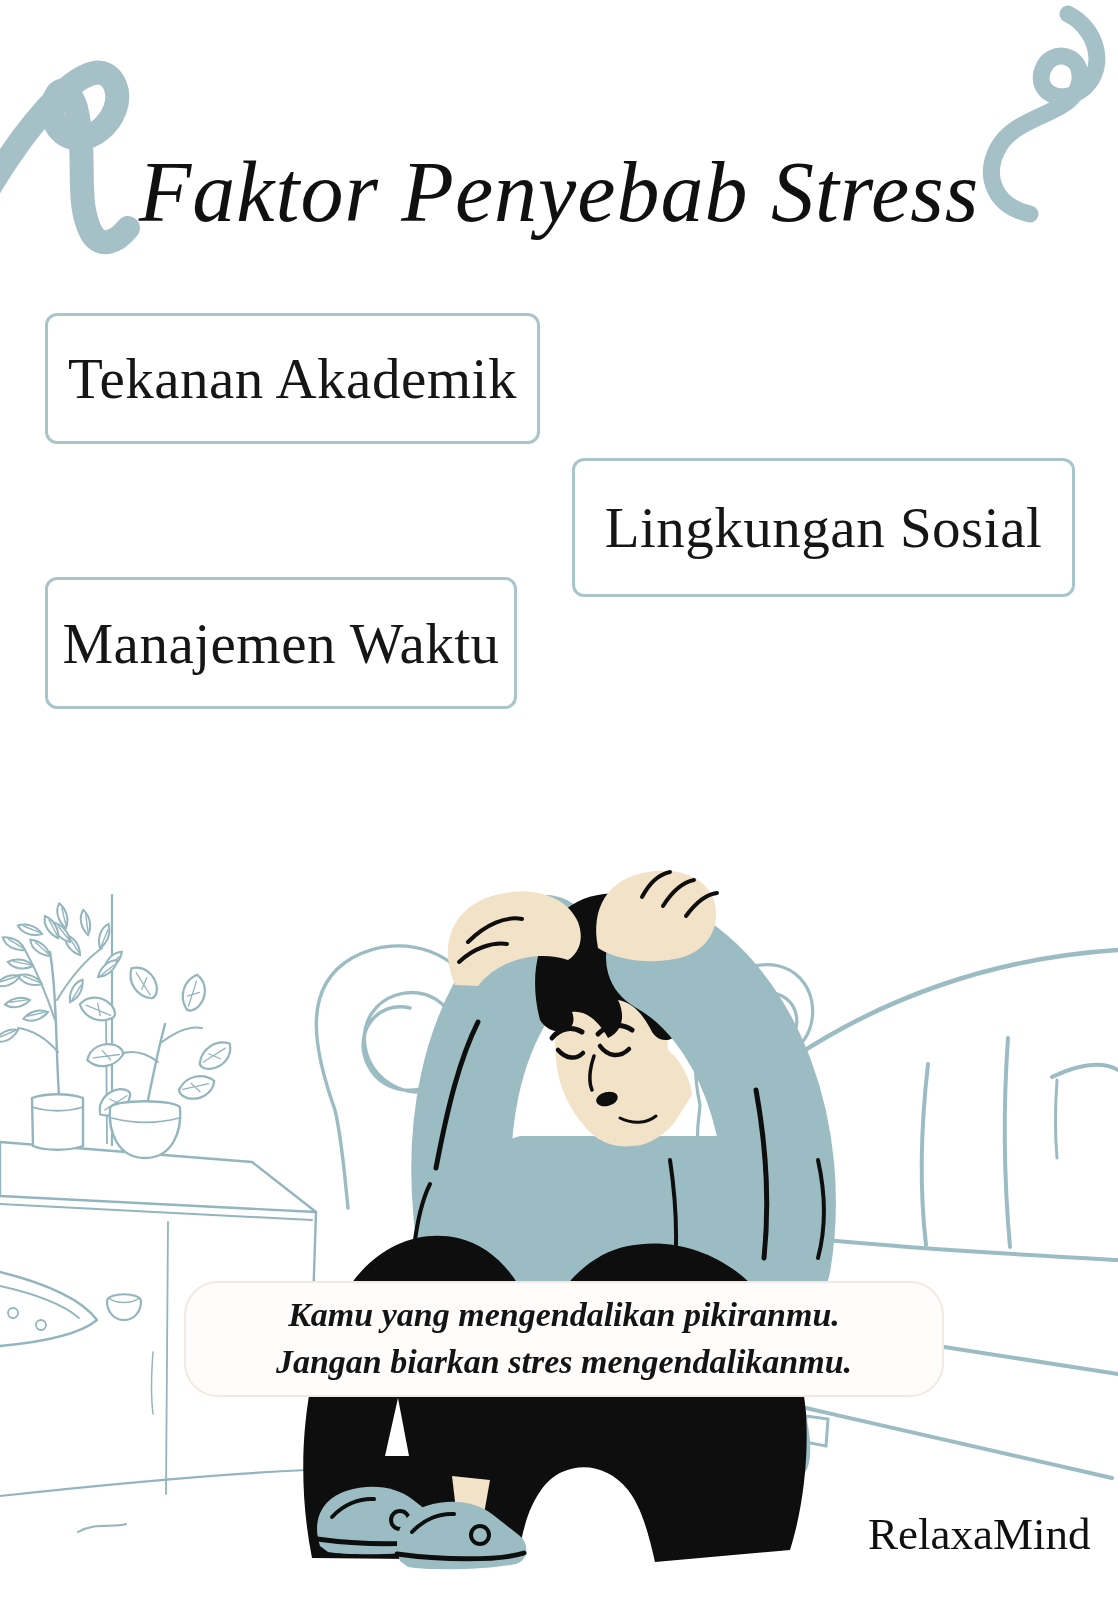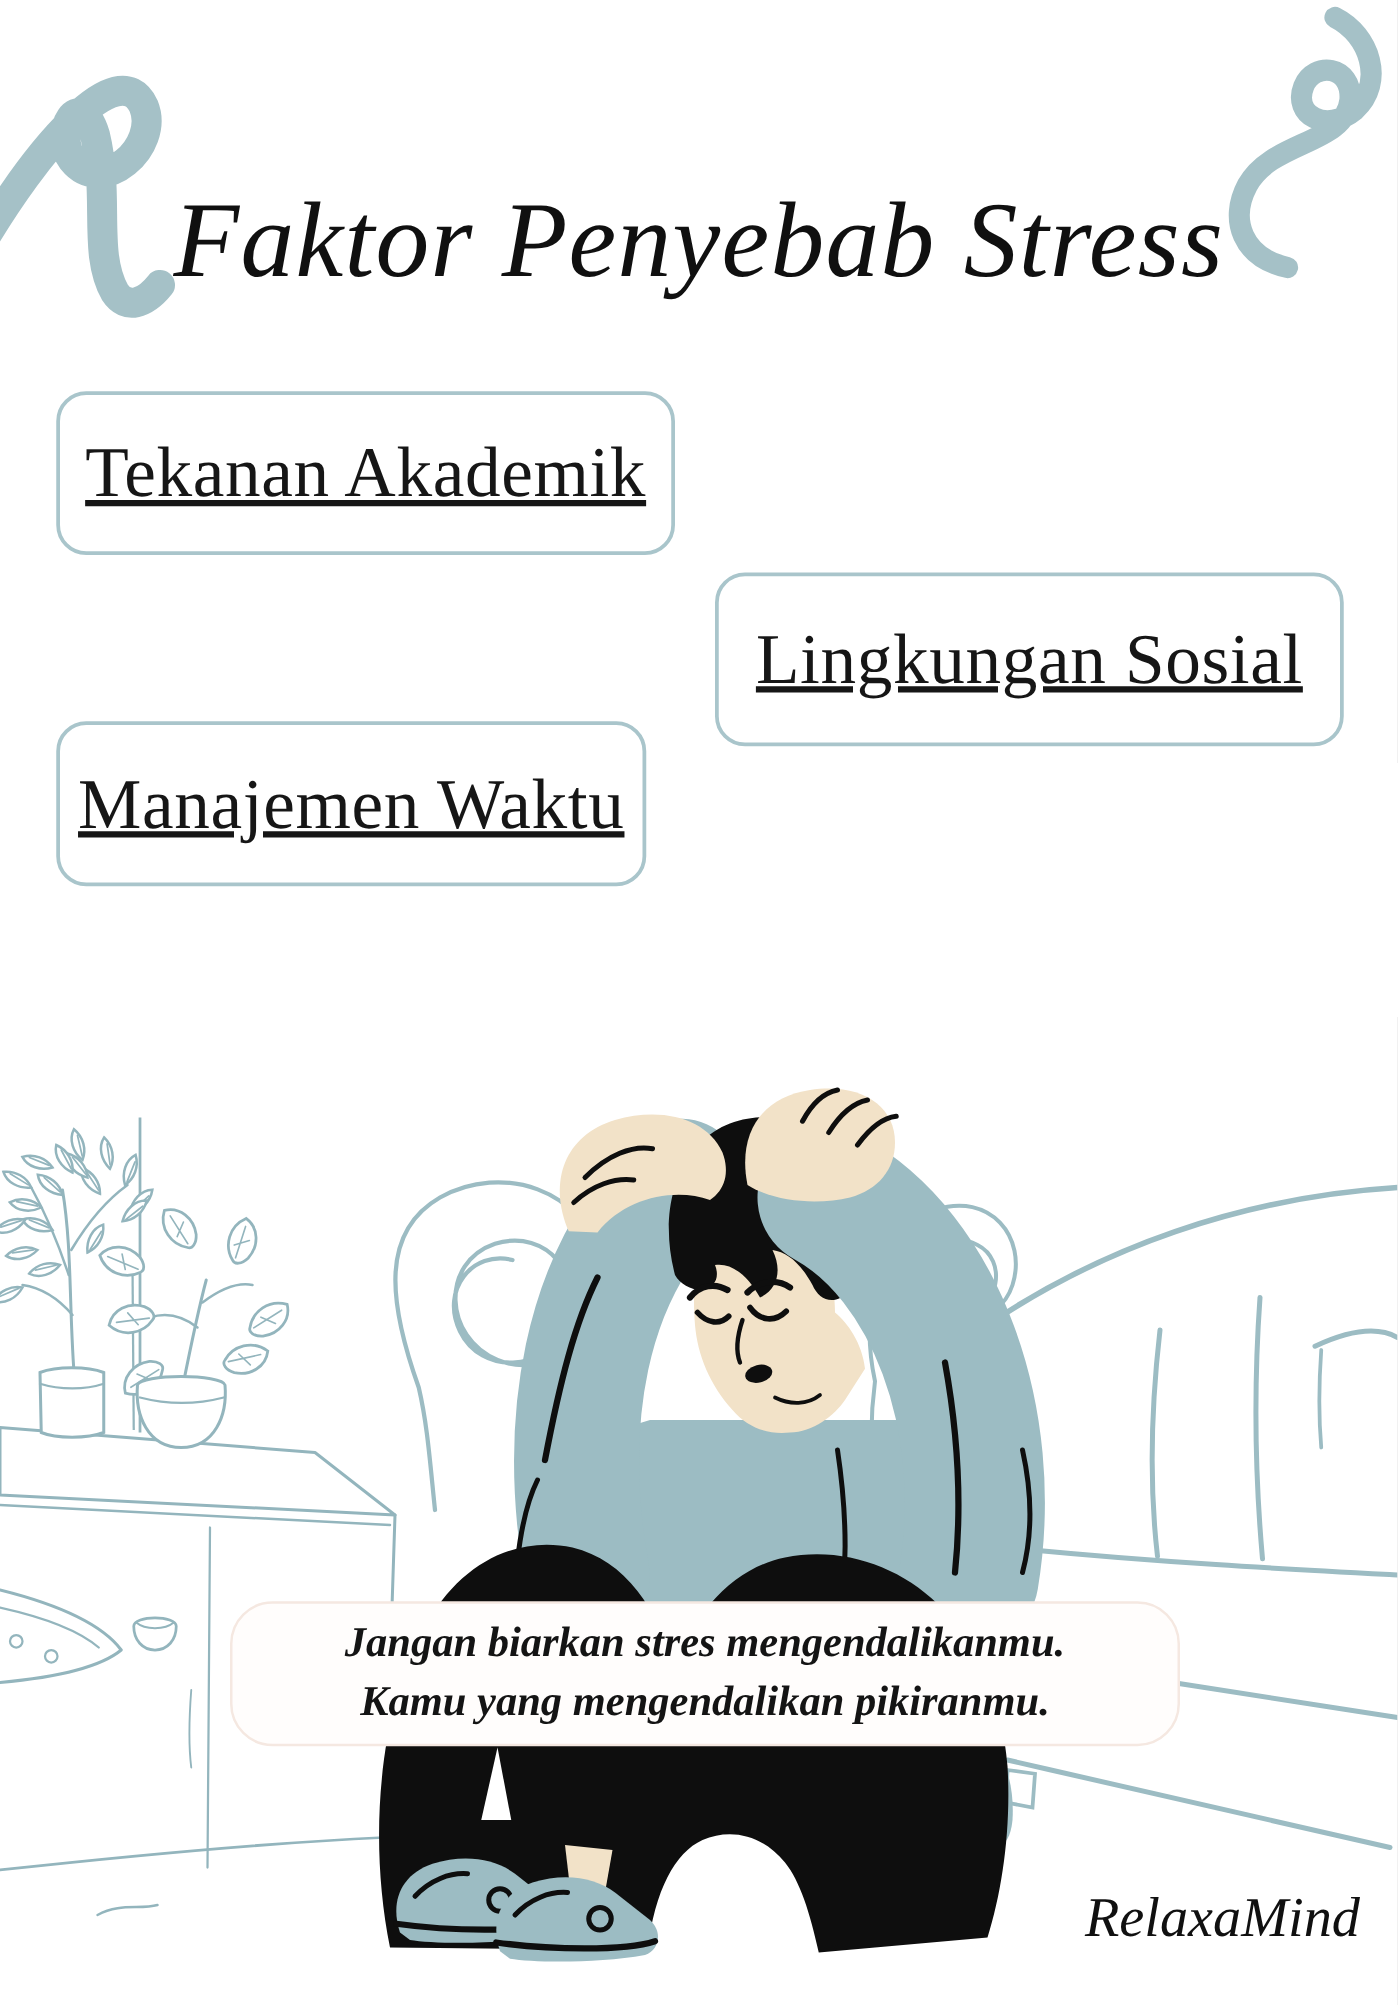--- a/index.html
+++ b/index.html
@@ -7,38 +7,38 @@
     position:relative;width:1118px;height:1604px;margin:0 auto;
     background:#ffffff;overflow:hidden;
     font-family:"Liberation Serif","DejaVu Serif",serif;color:#121212;
   }
   .illu{position:absolute;left:0;top:0;z-index:1;}
   .title{
     position:absolute;left:0;top:142px;width:100%;text-align:center;
     font-style:italic;font-size:86px;letter-spacing:1px;color:#101010;z-index:2;
   }
   .card{
-    position:absolute;background:#ffffff;border:3px solid #a9c5cb;border-radius:24px;
+    position:absolute;background:#ffffff;border:3px solid #a9c5cb;border-radius:12px;
     display:flex;align-items:center;justify-content:center;
-    font-size:57px;color:#161616;z-index:2;letter-spacing:0.5px;text-decoration:underline;
+    font-size:57px;color:#161616;z-index:2;letter-spacing:0.5px;
   }
   .card-1{left:45px;top:313px;width:489px;height:125px;}
   .card-2{left:572px;top:458px;width:497px;height:133px;}
   .card-3{left:45px;top:577px;width:466px;height:126px;}
   .card-4{left:538px;top:752px;width:485px;height:127px;}
   .quote{
     position:absolute;left:184px;top:1281px;width:756px;height:112px;
     background:#fffdfc;border:2px solid #f5e8e1;border-radius:34px;
     display:flex;flex-direction:column;align-items:center;justify-content:center;
     font-style:italic;font-weight:600;font-size:34px;line-height:1.38;
     color:#141414;z-index:3;text-align:center;
   }
   .brand{
     position:absolute;left:868px;top:1508px;width:220px;
-    font-style:italic;font-size:45px;color:#101010;z-index:3;
+    font-size:45px;color:#101010;z-index:3;
   }
 </style>
 </head>
 <body>
 
 <div class="page">
 
   <svg class="illu" width="1118" height="1604" viewBox="0 0 1118 1604">
     <defs>
       <g id="leafS">
@@ -208,19 +208,19 @@
     <span>Tekanan Akademik</span>
   </div>
   <div class="card card-2">
     <span>Lingkungan Sosial</span>
   </div>
   <div class="card card-3">
     <span>Manajemen Waktu</span>
   </div>
 
   <div class="quote">
+    <div>Kamu yang mengendalikan pikiranmu.</div>
     <div>Jangan biarkan stres mengendalikanmu.</div>
-    <div>Kamu yang mengendalikan pikiranmu.</div>
   </div>
 
   <div class="brand">RelaxaMind</div>
 
 </div>
 
 </body></html>

